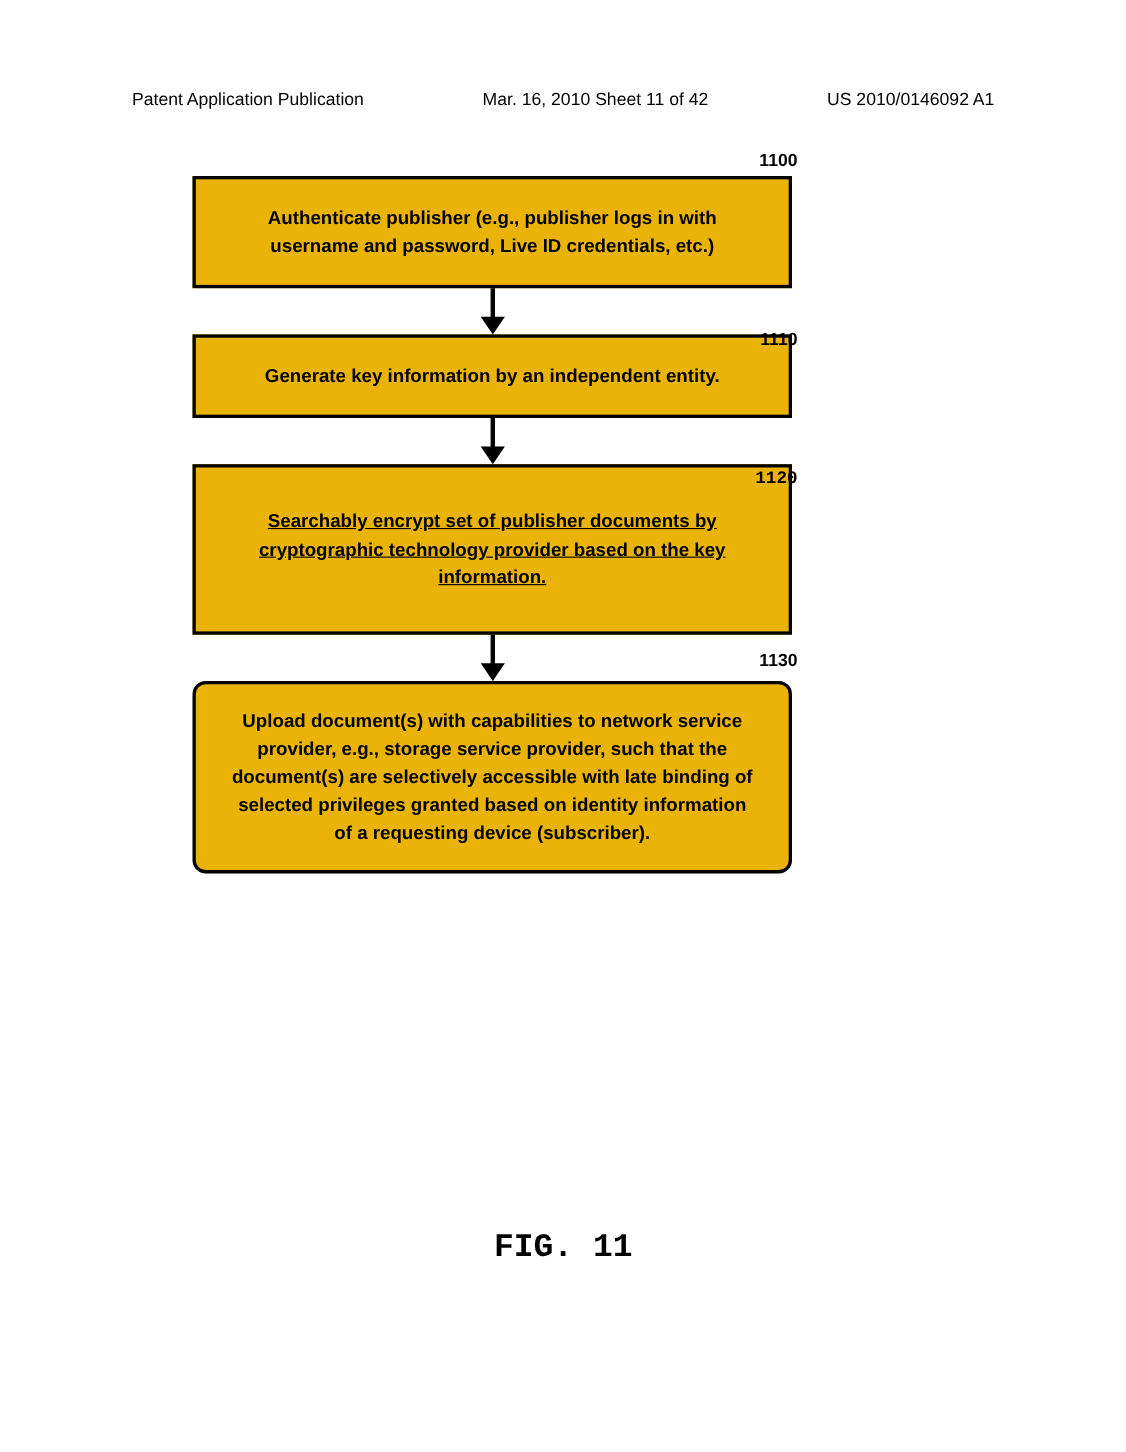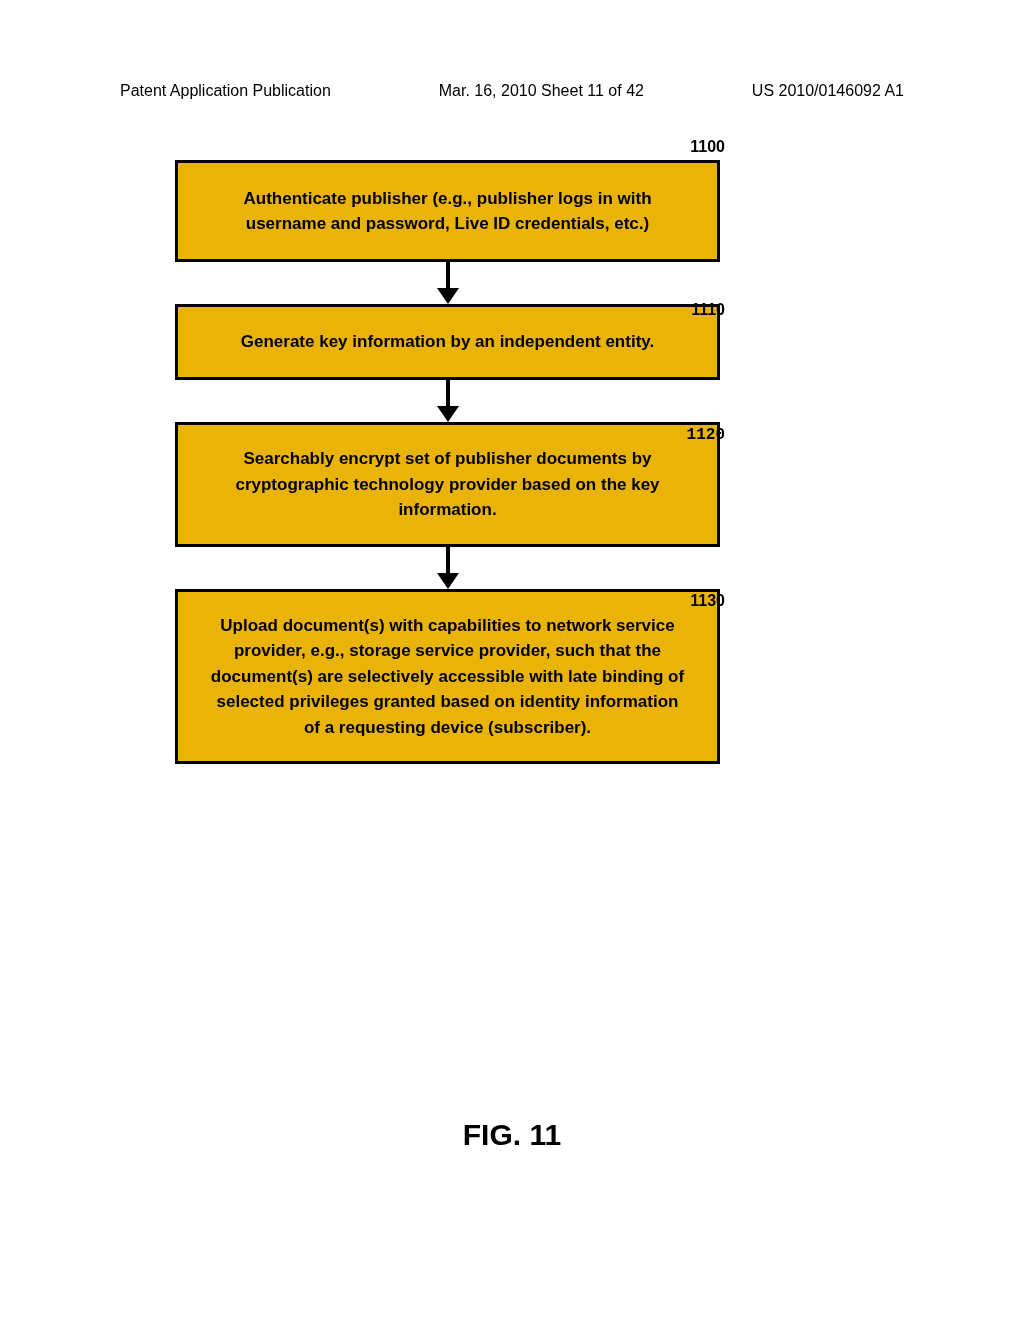--- a/index.html
+++ b/index.html
@@ -42,24 +42,26 @@
       justify-content: center;
       background: #eab308;
     }
     .box-1 {
       height: 102px;
     }
     .box-2 {
       height: 76px;
     }
     .box-3 {
-      height: 125px;
+      height: 155px;
+      text-decoration: underline;
     }
     .box-4 {
       height: 175px;
+      border-radius: 12px;
     }
     .label {
       position: absolute;
       right: -5px;
       font-weight: bold;
       font-size: 16px;
     }
     .label-1 { top: -22px; }
     .label-2 { top: 122px; margin-top: 19px; }
     .label-3 { top: 266px; font-family: Liberation Mono, monospace; }
@@ -85,21 +87,21 @@
       border-top: 16px solid #000;
     }
     .figure-label {
       position: absolute;
       top: 1118px;
       left: 0;
       width: 1024px;
       text-align: center;
       font-size: 30px;
       font-weight: bold;
-      font-family: Liberation Sans, sans-serif;
+      font-family: Liberation Mono, monospace;
     }
   </style>
 </head>
 <body>
 
 <div class="header">
   <span>Patent Application Publication</span>
   <span>Mar. 16, 2010  Sheet 11 of 42</span>
   <span>US 2010/0146092 A1</span>
 </div>

